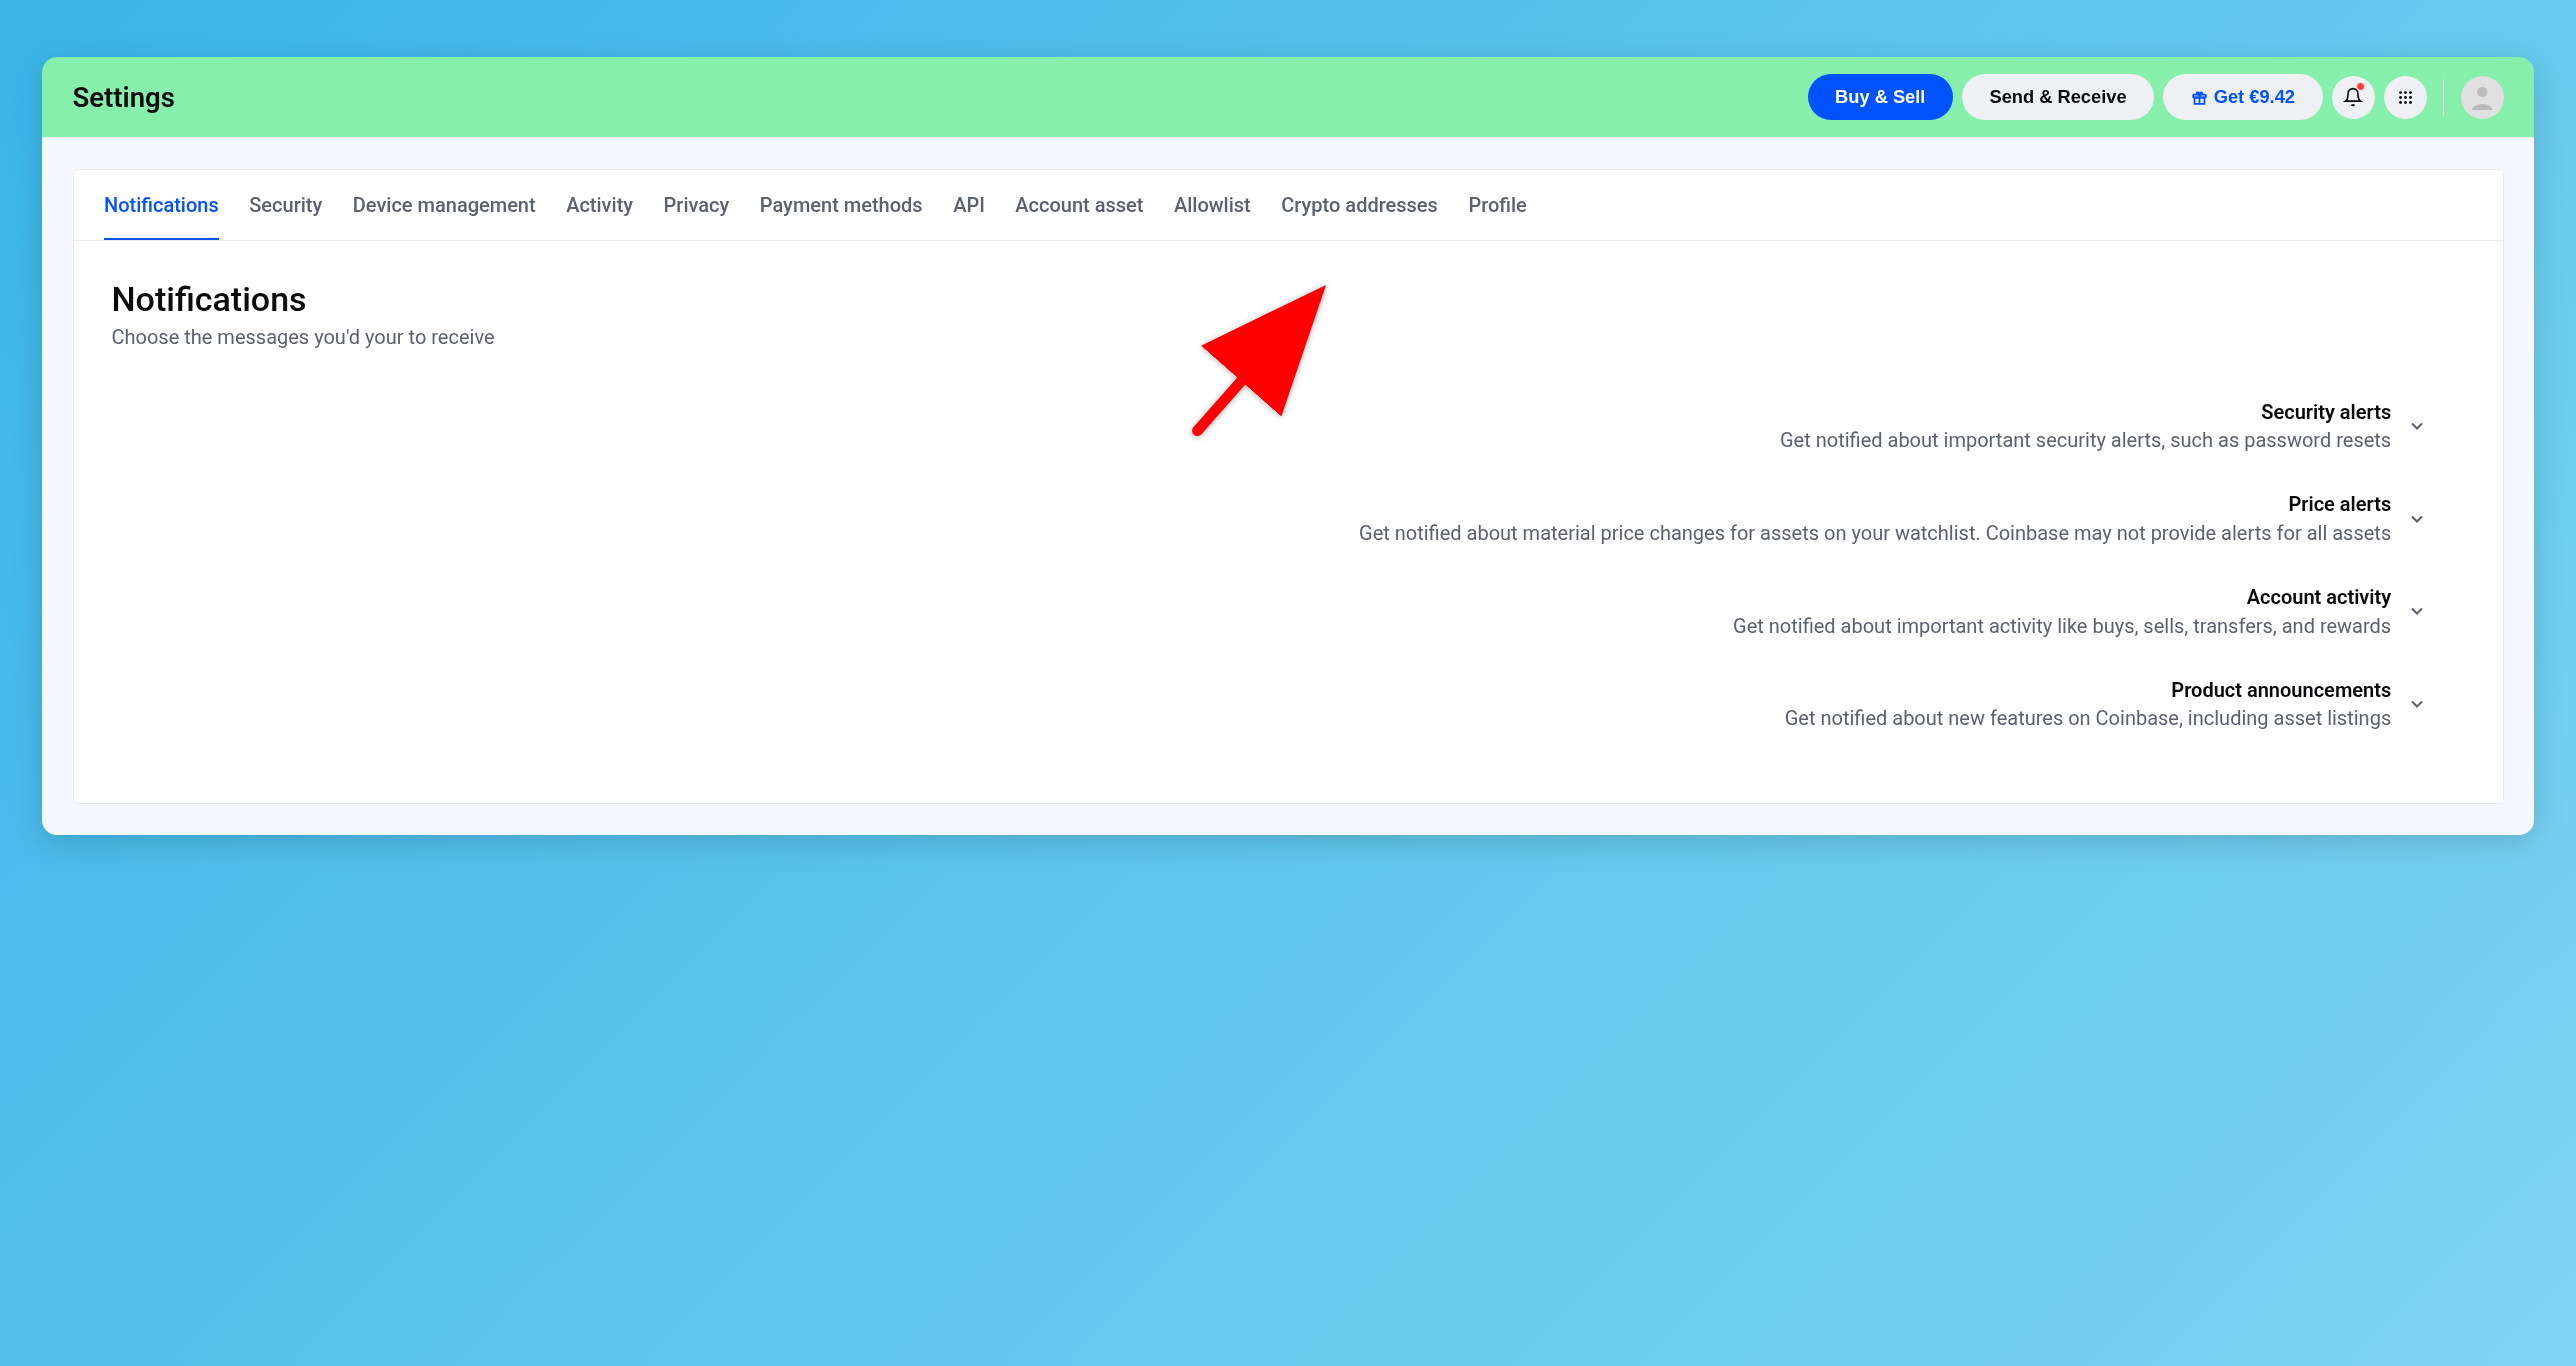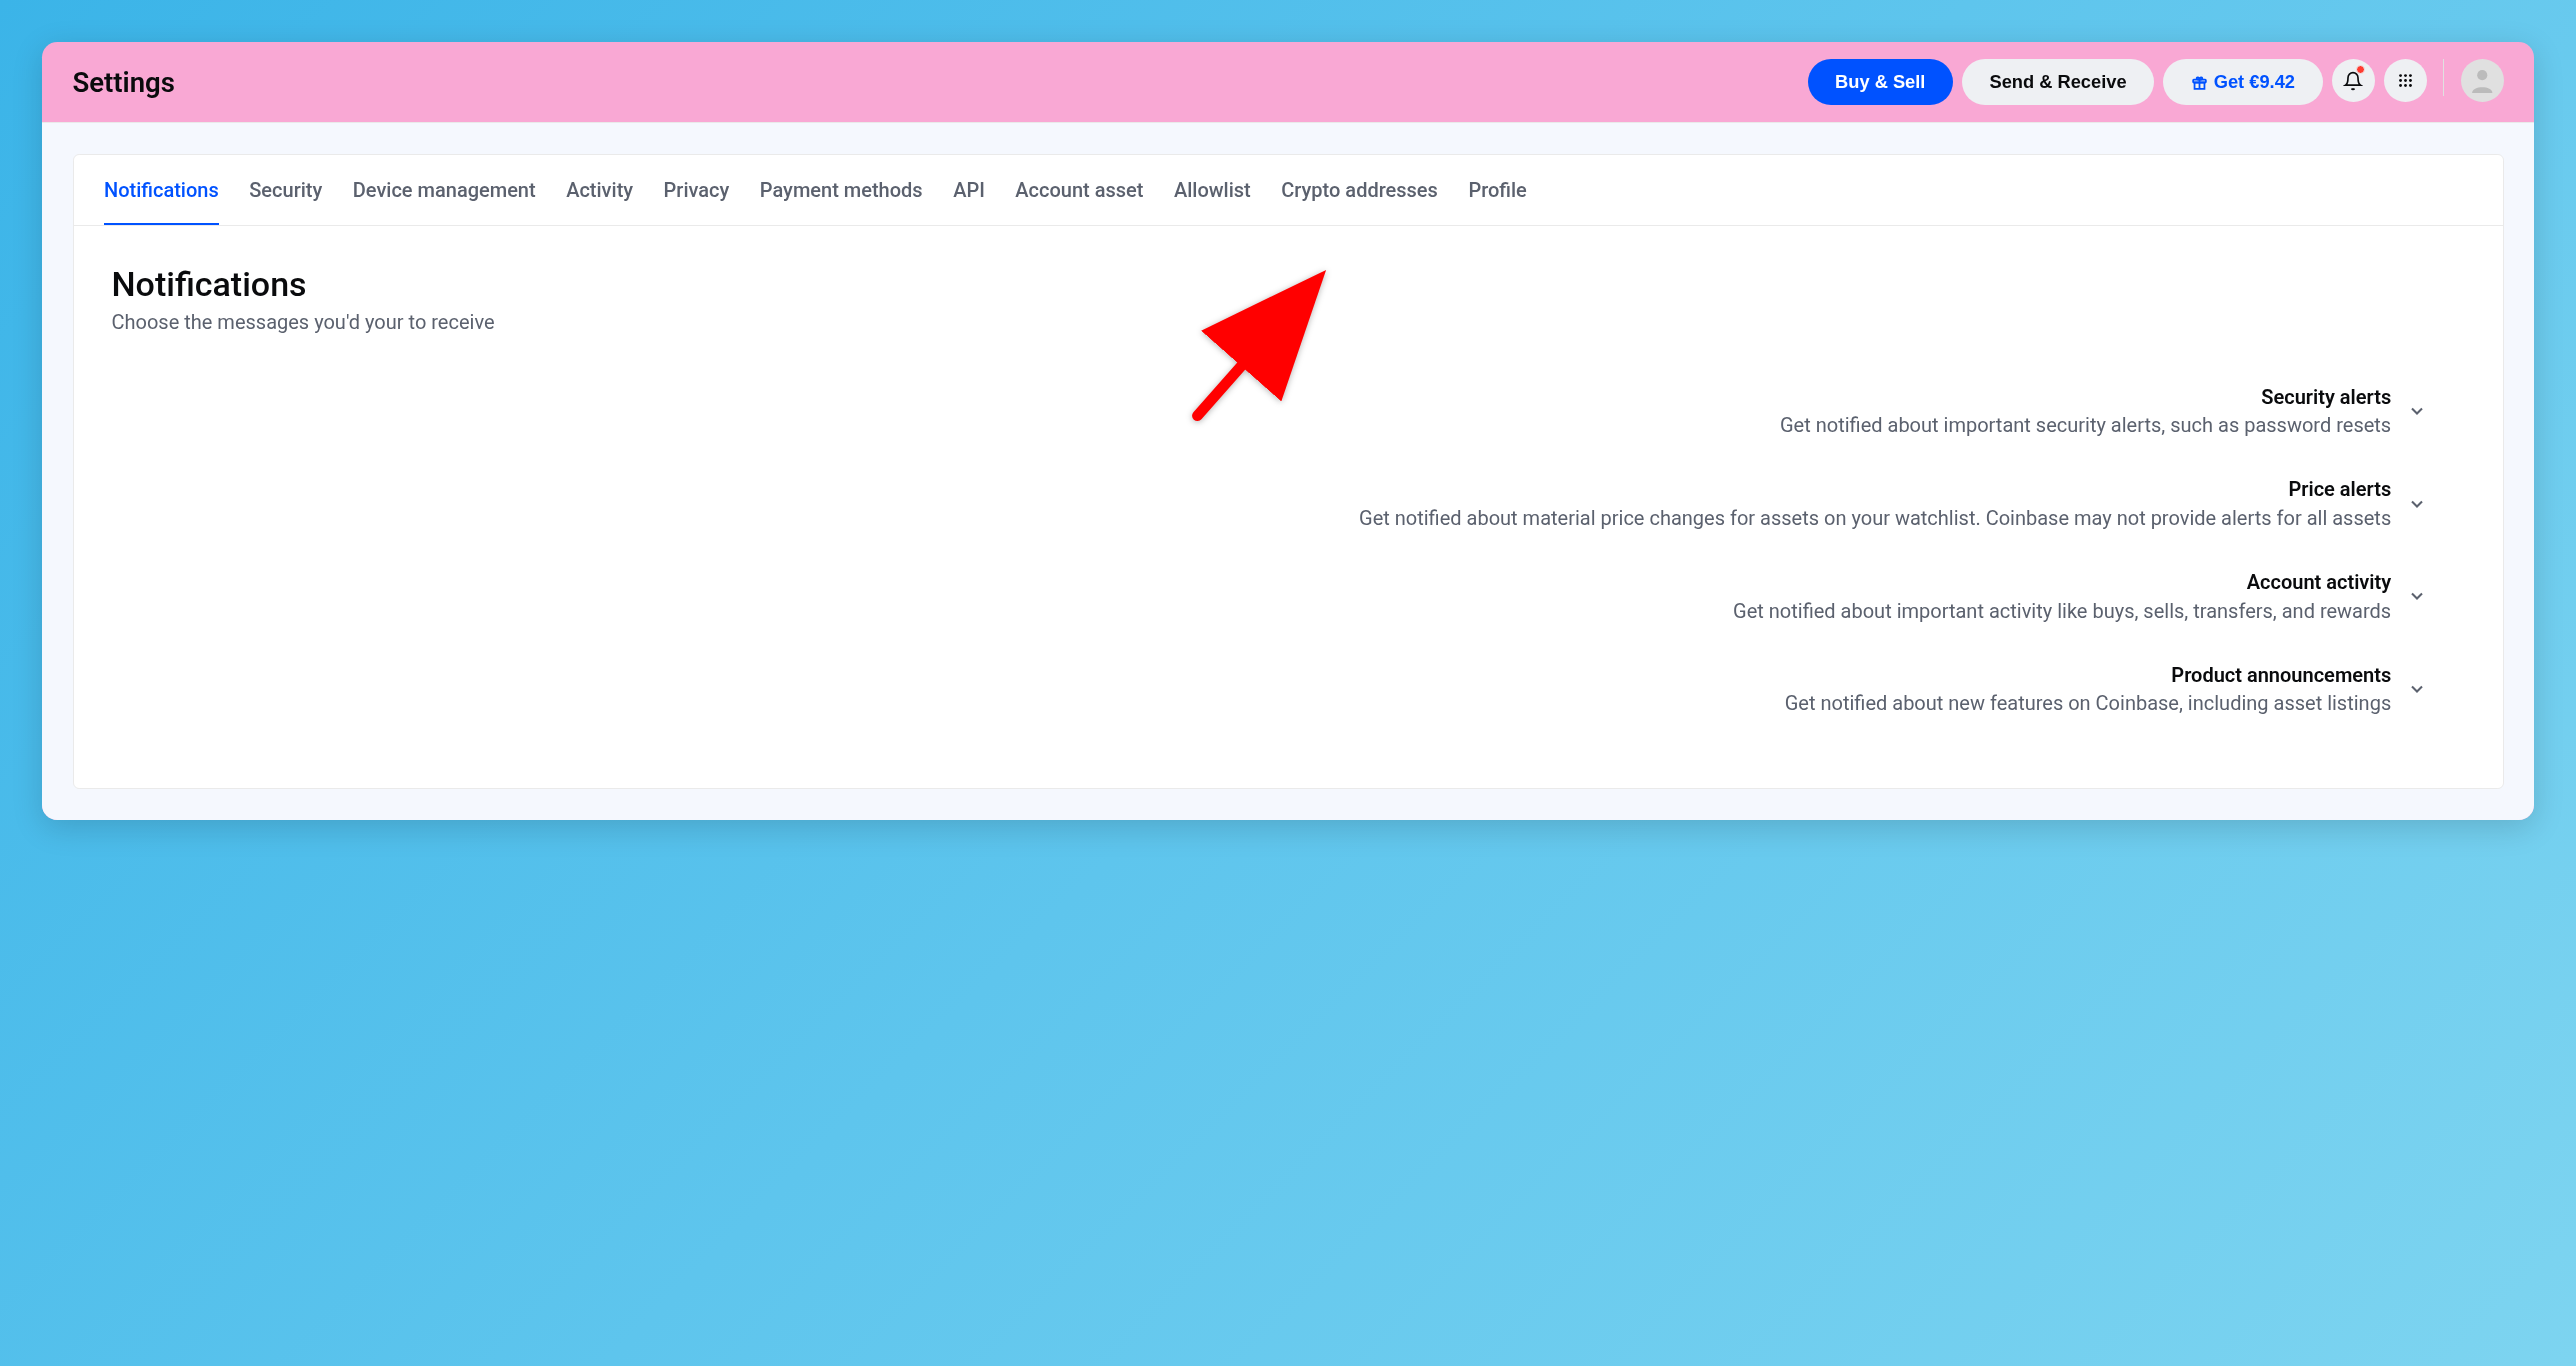--- a/index.html
+++ b/index.html
@@ -7,40 +7,41 @@
       padding: 0;
       box-sizing: border-box;
     }
     body {
       font-family: -apple-system, BlinkMacSystemFont, 'Segoe UI', Roboto, Helvetica, Arial, sans-serif;
       background: linear-gradient(135deg, #3bb4e8 0%, #5ec5ed 50%, #7dd4f0 100%);
       padding: 42px;
       min-height: 100vh;
     }
     .app-window {
-      background: #f9a8d4;
+      background: #86efac;
       border-radius: 15.3px;
       overflow: hidden;
       box-shadow: 0 7.6px 30.5px rgba(0,0,0,0.15);
+      margin-top: 15px;
     }
     .header {
       display: flex;
       align-items: center;
       justify-content: space-between;
       padding: 17px 30.5px;
       border-bottom: 0.8px solid #eaeaea;
     }
     .page-title {
       font-size: 27.5px;
       font-weight: 600;
       color: #0a0b0d;
     }
     .header-actions {
       display: flex;
-      align-items: flex-start;
+      align-items: center;
       gap: 9px;
     }
     .btn {
       border: none;
       border-radius: 762px;
       padding: 12.2px 27.5px;
       font-size: 18.3px;
       font-weight: 600;
       cursor: pointer;
       white-space: nowrap;

